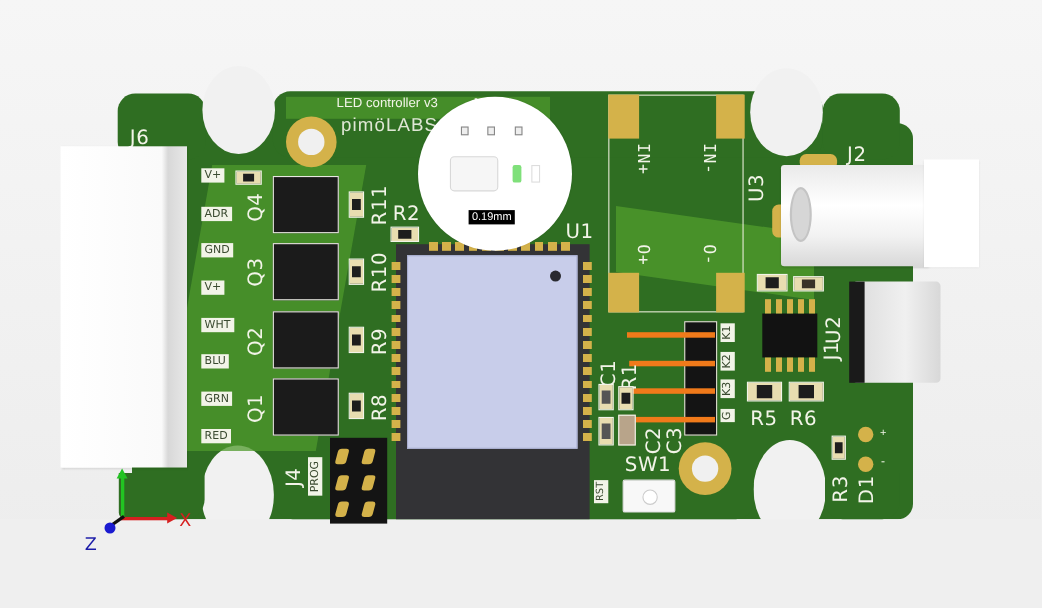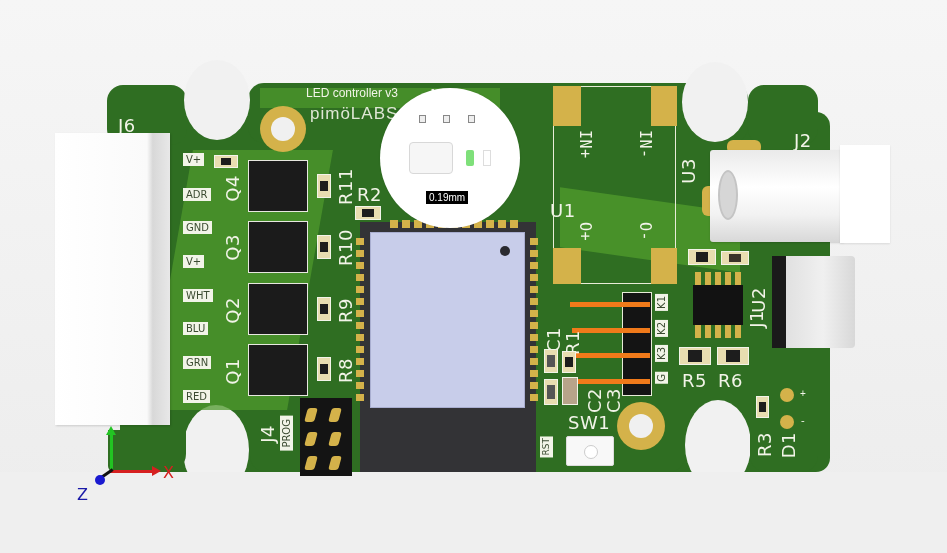--- a/index.html
+++ b/index.html
@@ -94,21 +94,21 @@
   <div class="abs silk-box ref-v" style="left:280px; top:416px; padding:3px 0;">PROG</div>
   <div class="abs" style="left:300px; top:398px; width:52px; height:78px; background:#141414;">
     <div class="abs pad" style="left:6px; top:10px; width:10px; height:14px; border-radius:3px; transform:skewX(-15deg);"></div>
     <div class="abs pad" style="left:30px; top:10px; width:10px; height:14px; border-radius:3px; transform:skewX(-15deg);"></div>
     <div class="abs pad" style="left:6px; top:34px; width:10px; height:14px; border-radius:3px; transform:skewX(-15deg);"></div>
     <div class="abs pad" style="left:30px; top:34px; width:10px; height:14px; border-radius:3px; transform:skewX(-15deg);"></div>
     <div class="abs pad" style="left:6px; top:58px; width:10px; height:14px; border-radius:3px; transform:skewX(-15deg);"></div>
     <div class="abs pad" style="left:30px; top:58px; width:10px; height:14px; border-radius:3px; transform:skewX(-15deg);"></div>
   </div>
 
-  <div class="abs ref" style="left:514px; top:200px;margin-left:36px;">U1</div>
+  <div class="abs ref" style="left:514px; top:200px;">U1</div>
   <div class="abs" style="left:360px; top:222px; width:176px; height:250px; background:#333336;"></div>
   <div class="abs" style="left:370px; top:232px; width:155px; height:176px; background:#c8cdea; border:1px solid #a9aed0;"></div>
   <div class="abs" style="left:500px; top:246px; width:10px; height:10px; border-radius:50%; background:#2a2a30;"></div>
 
   <div class="abs" style="left:356px; top:238px; width:8px; height:168px; background:repeating-linear-gradient(#d4b24a 0 7px, transparent 7px 12px);"></div>
   <div class="abs" style="left:530px; top:238px; width:8px; height:168px; background:repeating-linear-gradient(#d4b24a 0 7px, transparent 7px 12px);"></div>
   <div class="abs" style="left:390px; top:220px; width:130px; height:8px; background:repeating-linear-gradient(90deg,#d4b24a 0 8px, transparent 8px 12px);"></div>
 
   <div class="abs ref" style="left:430px; top:86px; font-size:16px;">NE</div>
   <div class="abs" style="left:380px; top:88px; width:140px; height:140px; border-radius:50%; background:#ffffff; box-shadow:0 0 2px rgba(0,0,0,0.1);"></div>
@@ -124,21 +124,21 @@
   <div class="abs pad" style="left:553px; top:86px; width:28px; height:40px;"></div>
   <div class="abs pad" style="left:651px; top:86px; width:26px; height:40px;"></div>
   <div class="abs pad" style="left:553px; top:248px; width:28px; height:36px;"></div>
   <div class="abs pad" style="left:651px; top:248px; width:26px; height:36px;"></div>
   <div class="abs ref ref-v90" style="left:576px; top:130px; font-size:15px; font-family:'DejaVu Sans Mono',monospace;">IN+</div>
   <div class="abs ref ref-v90" style="left:636px; top:130px; font-size:15px; font-family:'DejaVu Sans Mono',monospace;">IN-</div>
   <div class="abs ref ref-v90" style="left:576px; top:222px; font-size:15px; font-family:'DejaVu Sans Mono',monospace;">O+</div>
   <div class="abs ref ref-v90" style="left:636px; top:222px; font-size:15px; font-family:'DejaVu Sans Mono',monospace;">O-</div>
   <div class="abs ref ref-v" style="left:678px; top:158px;">U3</div>
 
-  <div class="abs ref" style="left:794px; top:130px;">J2</div>
+  <div class="abs ref" style="left:770px; top:130px;">J2</div>
   <div class="abs pad" style="left:727px; top:140px; width:34px; height:14px; border-radius:6px;"></div>
   <div class="abs pad" style="left:702px; top:186px; width:14px; height:30px; border-radius:6px;"></div>
   <div class="abs" style="left:710px; top:150px; width:135px; height:92px; background:linear-gradient(#eaeaea,#ffffff 40%,#f2f2f2 70%,#d8d8d8); border-radius:3px; box-shadow:0 1px 2px rgba(0,0,0,0.15);"></div>
   <div class="abs" style="left:840px; top:145px; width:50px; height:98px; background:#ffffff; box-shadow:0 1px 2px rgba(0,0,0,0.1);"></div>
   <div class="abs" style="left:718px; top:170px; width:20px; height:50px; border-radius:50%; background:#d6d6d6; border:2px solid #c4c4c4;"></div>
 
   <div class="abs" style="left:775px; top:256px; width:80px; height:92px; background:linear-gradient(90deg,#dcdcdc,#f0f0f0 60%,#d8d8d8); border-radius:4px;"></div>
   <div class="abs" style="left:772px; top:256px; width:14px; height:92px; background:#1a1a1a;"></div>
   <div class="abs ref ref-v" style="left:746px; top:310px;">J1</div>
 

